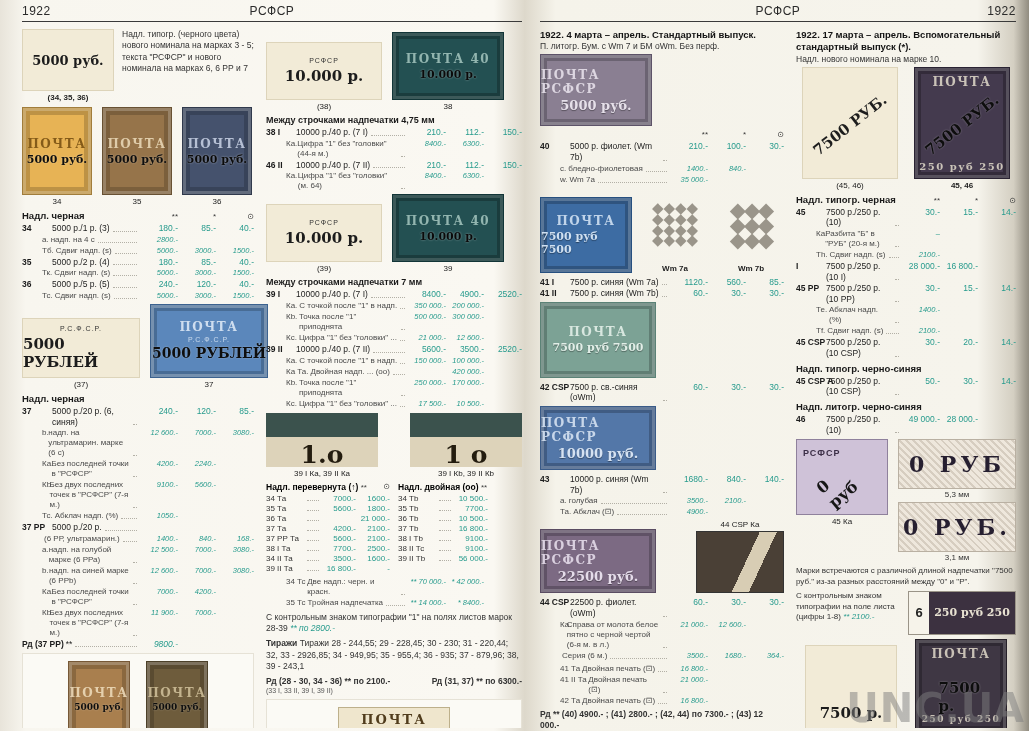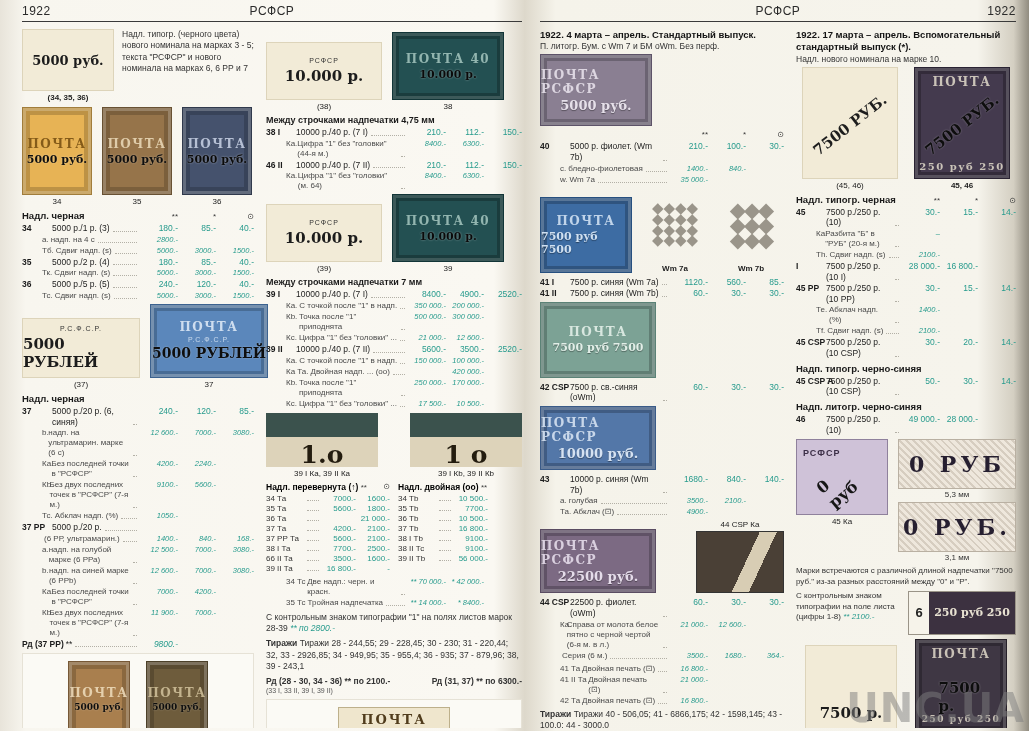--- a/index.html
+++ b/index.html
@@ -573,21 +573,21 @@
   </div>
 
   <div class="mini-row">
     <span class="ml">38 I Та</span>
     <span class="lead"></span>
     <span class="mv">7700.-</span>
     <span class="mv">2500.-</span>
   </div>
 
   <div class="mini-row">
-    <span class="ml">66 II Та</span>
+    <span class="ml">34 II Та</span>
     <span class="lead"></span>
     <span class="mv">3500.-</span>
     <span class="mv">1600.-</span>
   </div>
 
   <div class="mini-row">
     <span class="ml">39 II Та</span>
     <span class="lead"></span>
     <span class="mv">16 800.-</span>
     <span class="mv">-</span>
@@ -887,21 +887,20 @@
 
   <div class="cat-row sub">
     <span class="rn">42 Та</span>
     <span class="rd">Двойная печать (⊡)</span>
     <span class="lead"></span>
     <span class="pr">16 800.-</span>
     <span class="pr"></span>
     <span class="pr"></span>
   </div>
 </div>
-        <div class="txt" style="margin-top:3px"><b>Тиражи</b> <span>Тиражи  40 - 506,05;  41 - 6866,175;  42 - 1598,145; 43 - 100,0;  44 - 3000,0</span></div>
         <div class="txt b" style="margin-top:3px">Рд **  (40) 4900.- ;  (41) 2800.- ;  (42, 44) по 7300.- ; (43) 12 000.-</div>
 
       </div>
 
       <div class="c2r">
         <div class="title">1922. 17 марта – апрель. Вспомогательный стандартный выпуск (*).</div>
         <div class="subtitle">Надл. нового номинала на марке 10.</div>
         <div class="srow" style="justify-content:center;gap:16px">
           <div class="swrap">
             <div class="sample sample4546">

